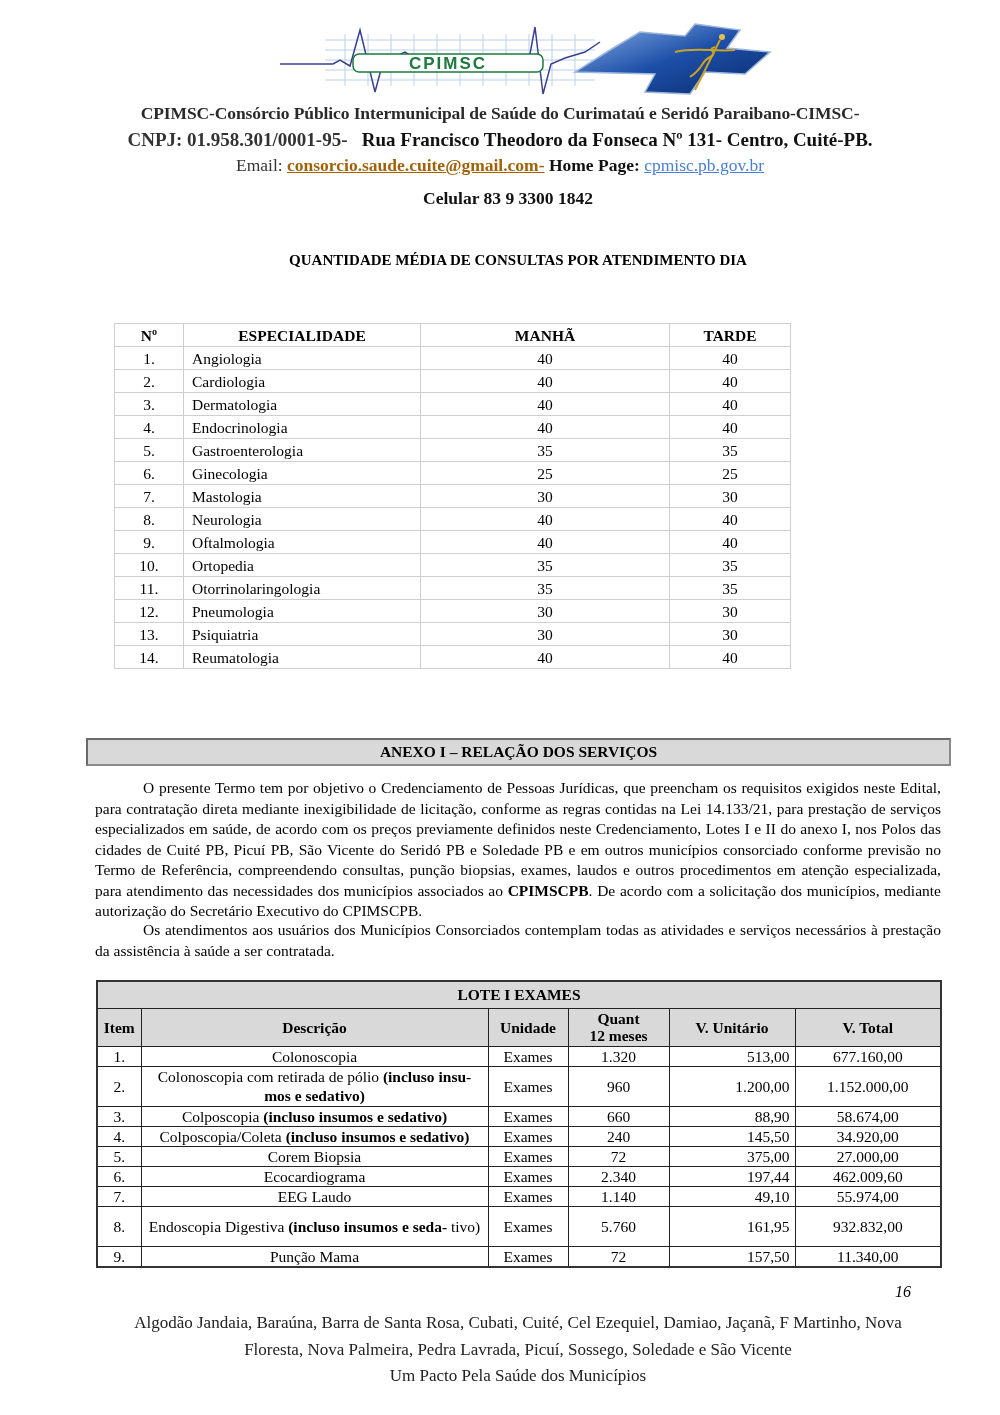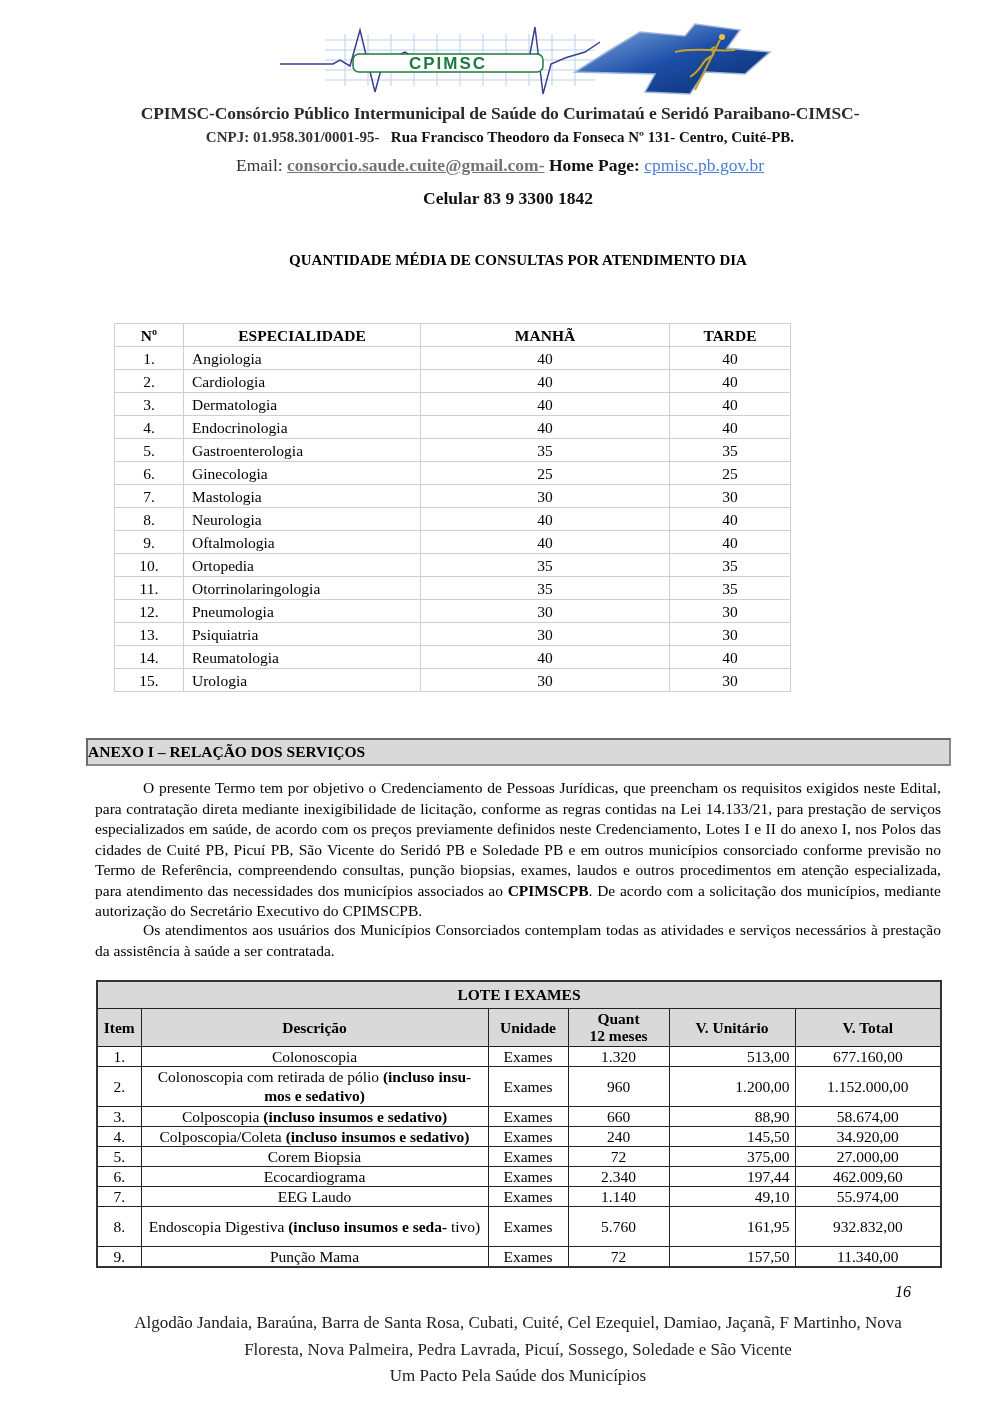--- a/index.html
+++ b/index.html
@@ -5,45 +5,45 @@
   * { box-sizing: border-box; margin: 0; padding: 0; }
   html, body { width: 1000px; height: 1415px; background: #ffffff; }
   body { position: relative; font-family: "Liberation Serif", "DejaVu Serif", serif; color: #000; overflow: hidden; }
 
   
   .logo { position: absolute; left: 265px; top: 22px; width: 510px; height: 80px; }
   .logo svg { width: 100%; height: 100%; display: block; }
 
   .hdr { position: absolute; left: 0; width: 1000px; text-align: center; font-family: "Liberation Serif", serif; }
   .hdr1 { top: 103px; font-size: 17.5px; font-weight: bold; color: #2a2a2a; letter-spacing: -0.1px; }
-  .hdr2 { top: 129px; font-size: 15px; font-weight: bold; color: #111; }
+  .hdr2 { top: 129px; font-size: 19px; font-weight: bold; color: #111; }
   .hdr2 .cnpj { color: #333; }
   .hdr3 { top: 155px; font-size: 17.5px; color: #333; }
-  .hdr3 .mail { color: #737373; text-decoration: underline; font-weight: bold; }
+  .hdr3 .mail { color: #a16207; text-decoration: underline; font-weight: bold; }
   .hdr3 .lbl-bold { font-weight: bold; color: #111; }
   .hdr3 .site { color: #4a7fd6; text-decoration: underline; }
   .hdr4 { top: 188px; font-size: 17.5px; font-weight: bold; color: #111; padding-left: 16px; }
 
   
   .sec-title { position: absolute; top: 252px; left: 0; width: 1036px; text-align: center; font-weight: bold; font-size: 15px; }
 
   
   table { border-collapse: collapse; }
   .consultas { position: absolute; left: 114px; top: 323px; width: 677px; font-size: 15.5px; }
   .consultas td, .consultas th { border: 1px solid #cfcfcf; height: 23px; padding: 0 8px; line-height: 21px; }
   .consultas th { font-weight: bold; text-align: center; }
   .consultas td.c-n { text-align: center; width: 69px; }
   .consultas td.c-esp { text-align: left; width: 237px; }
   .consultas td.c-m, .consultas td.c-t { text-align: center; }
   .consultas th.h-n { width: 69px; }
   .consultas th.h-esp { width: 237px; }
   .consultas th.h-m { width: 249px; }
 
   
-  .anexo { position: absolute; left: 86px; top: 738px; width: 865px; height: 28px; background: #d9d9d9; border: 2px solid #6a6a6a; border-right-color: #8a8a8a; border-bottom-color: #8a8a8a; font-weight: bold; font-size: 15.5px; line-height: 24px; }
+  .anexo { position: absolute; left: 86px; top: 738px; width: 865px; height: 28px; background: #d9d9d9; border: 2px solid #6a6a6a; border-right-color: #8a8a8a; border-bottom-color: #8a8a8a; text-align: center; font-weight: bold; font-size: 15.5px; line-height: 24px; }
 
   
   .para { position: absolute; left: 95px; width: 846px; font-size: 15.5px; line-height: 20.5px; text-align: justify; }
   .para p { text-indent: 48px; }
   .p1 { top: 778px; }
   .p2 { top: 920px; }
 
   
   .lote { position: absolute; left: 96px; top: 980px; width: 846px; font-size: 15.5px; border: 2px solid #333; }
   .lote td, .lote th { border: 1px solid #222; padding: 0 5px; line-height: 19px; }
@@ -216,26 +216,20 @@
         <td class="c-esp">Psiquiatria</td>
         <td class="c-m">30</td>
         <td class="c-t">30</td>
       </tr>
     <tr>
         <td class="c-n">14.</td>
         <td class="c-esp">Reumatologia</td>
         <td class="c-m">40</td>
         <td class="c-t">40</td>
       </tr>
-    <tr>
-        <td class="c-n">15.</td>
-        <td class="c-esp">Urologia</td>
-        <td class="c-m">30</td>
-        <td class="c-t">30</td>
-      </tr>
   </tbody>
 </table>
 
 <div class="anexo">ANEXO I – RELAÇÃO DOS SERVIÇOS</div>
 
 <div class="para p1">
   <p><span>O presente Termo tem por objetivo o Credenciamento de Pessoas Jurídicas, que preencham os requisitos exigidos neste Edital, para contratação direta mediante inexigibilidade de licitação, conforme as regras contidas na Lei 14.133/21, para prestação de serviços especializados em saúde, de acordo com os preços previamente definidos neste Credenciamento, Lotes I e II do anexo I, nos Polos das cidades de Cuité PB, Picuí PB, São Vicente do Seridó PB e Soledade PB e em outros municípios consorciado conforme previsão no Termo de Referência, compreendendo consultas, punção biopsias, exames, laudos e outros procedimentos em atenção especializada, para atendimento das necessidades dos municípios associados ao </span><b>CPIMSCPB</b><span>. De acordo com a solicitação dos municípios, mediante autorização do Secretário Executivo do CPIMSCPB.</span></p>
 </div>
 <div class="para p2">
   <p>Os atendimentos aos usuários dos Municípios Consorciados contemplam todas as atividades e serviços necessários à prestação da assistência à saúde a ser contratada.</p>

